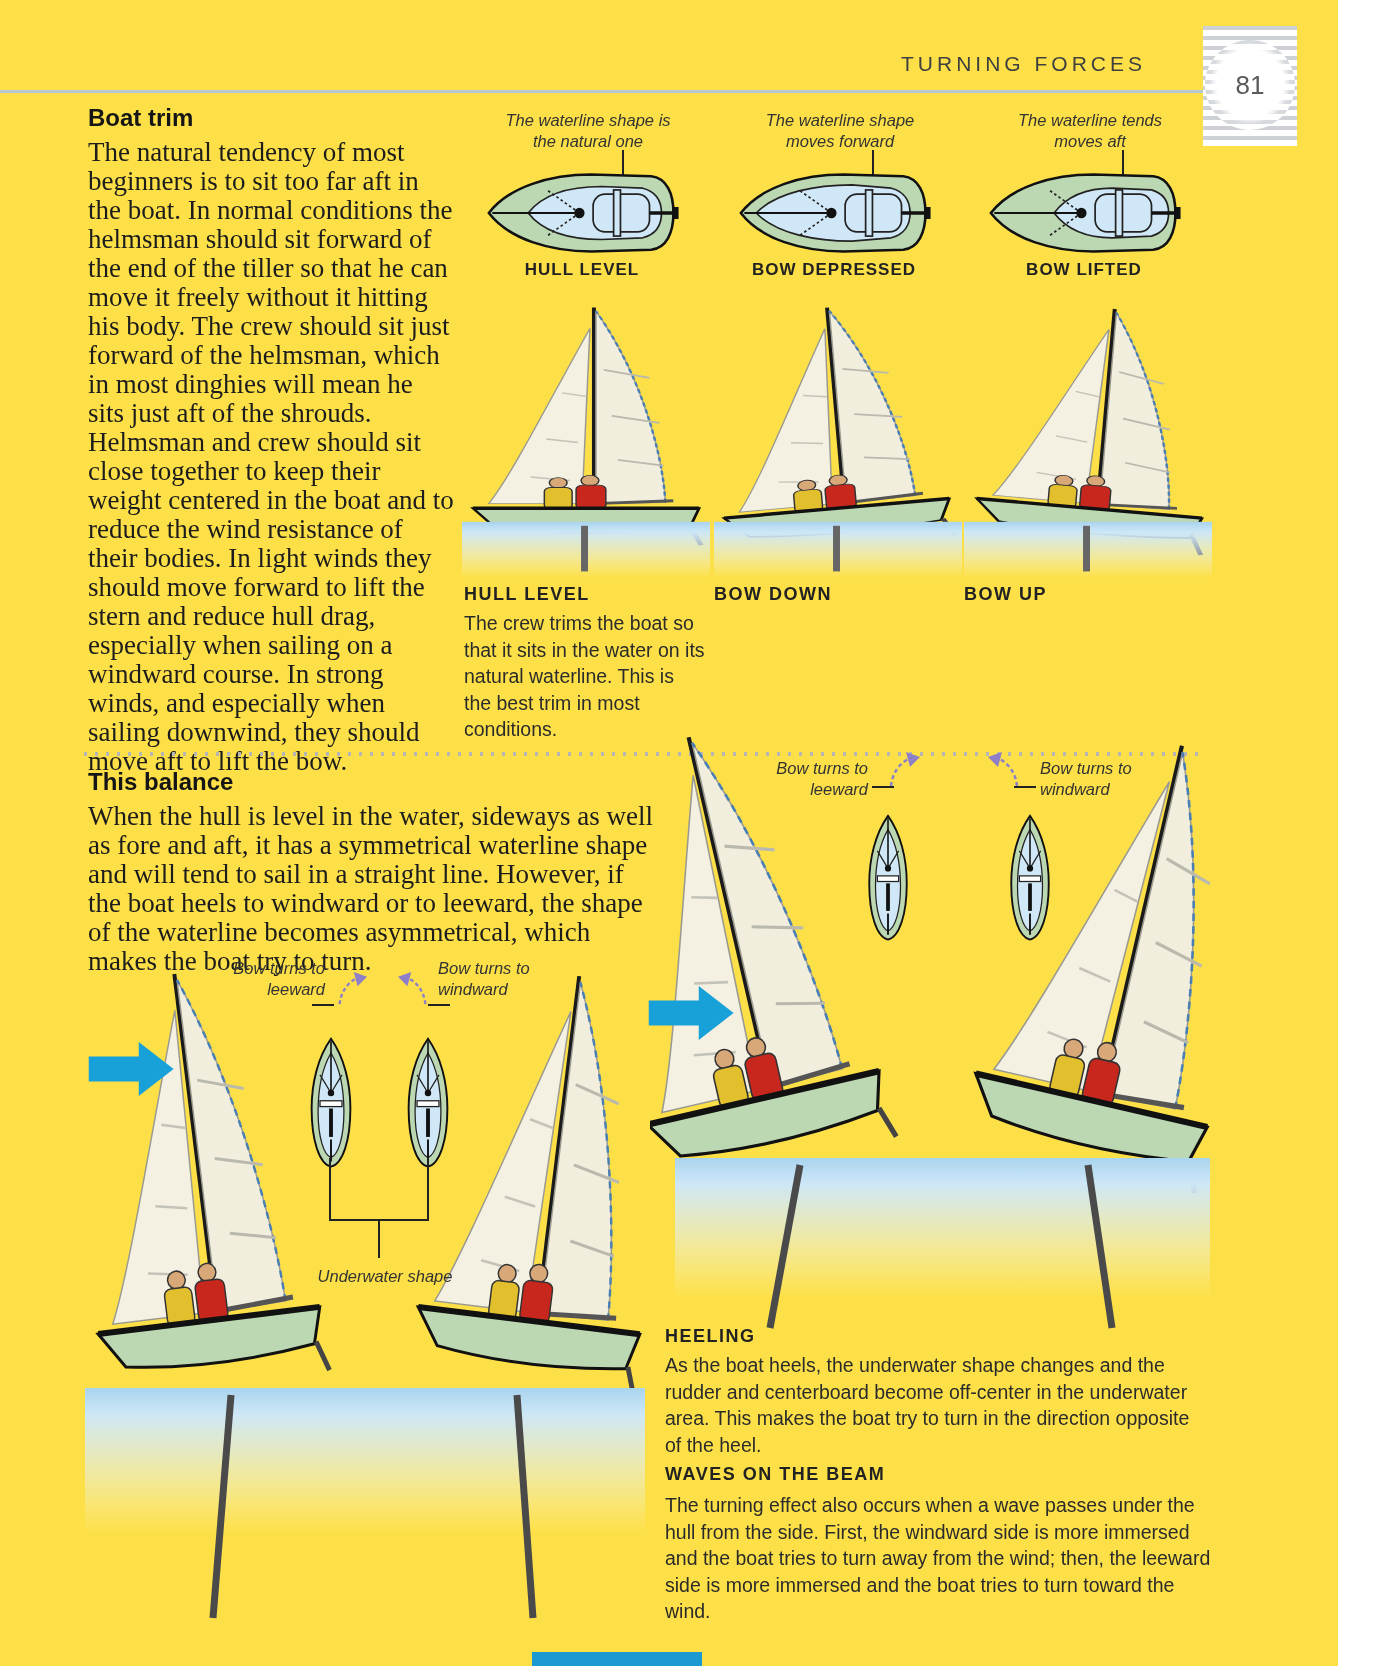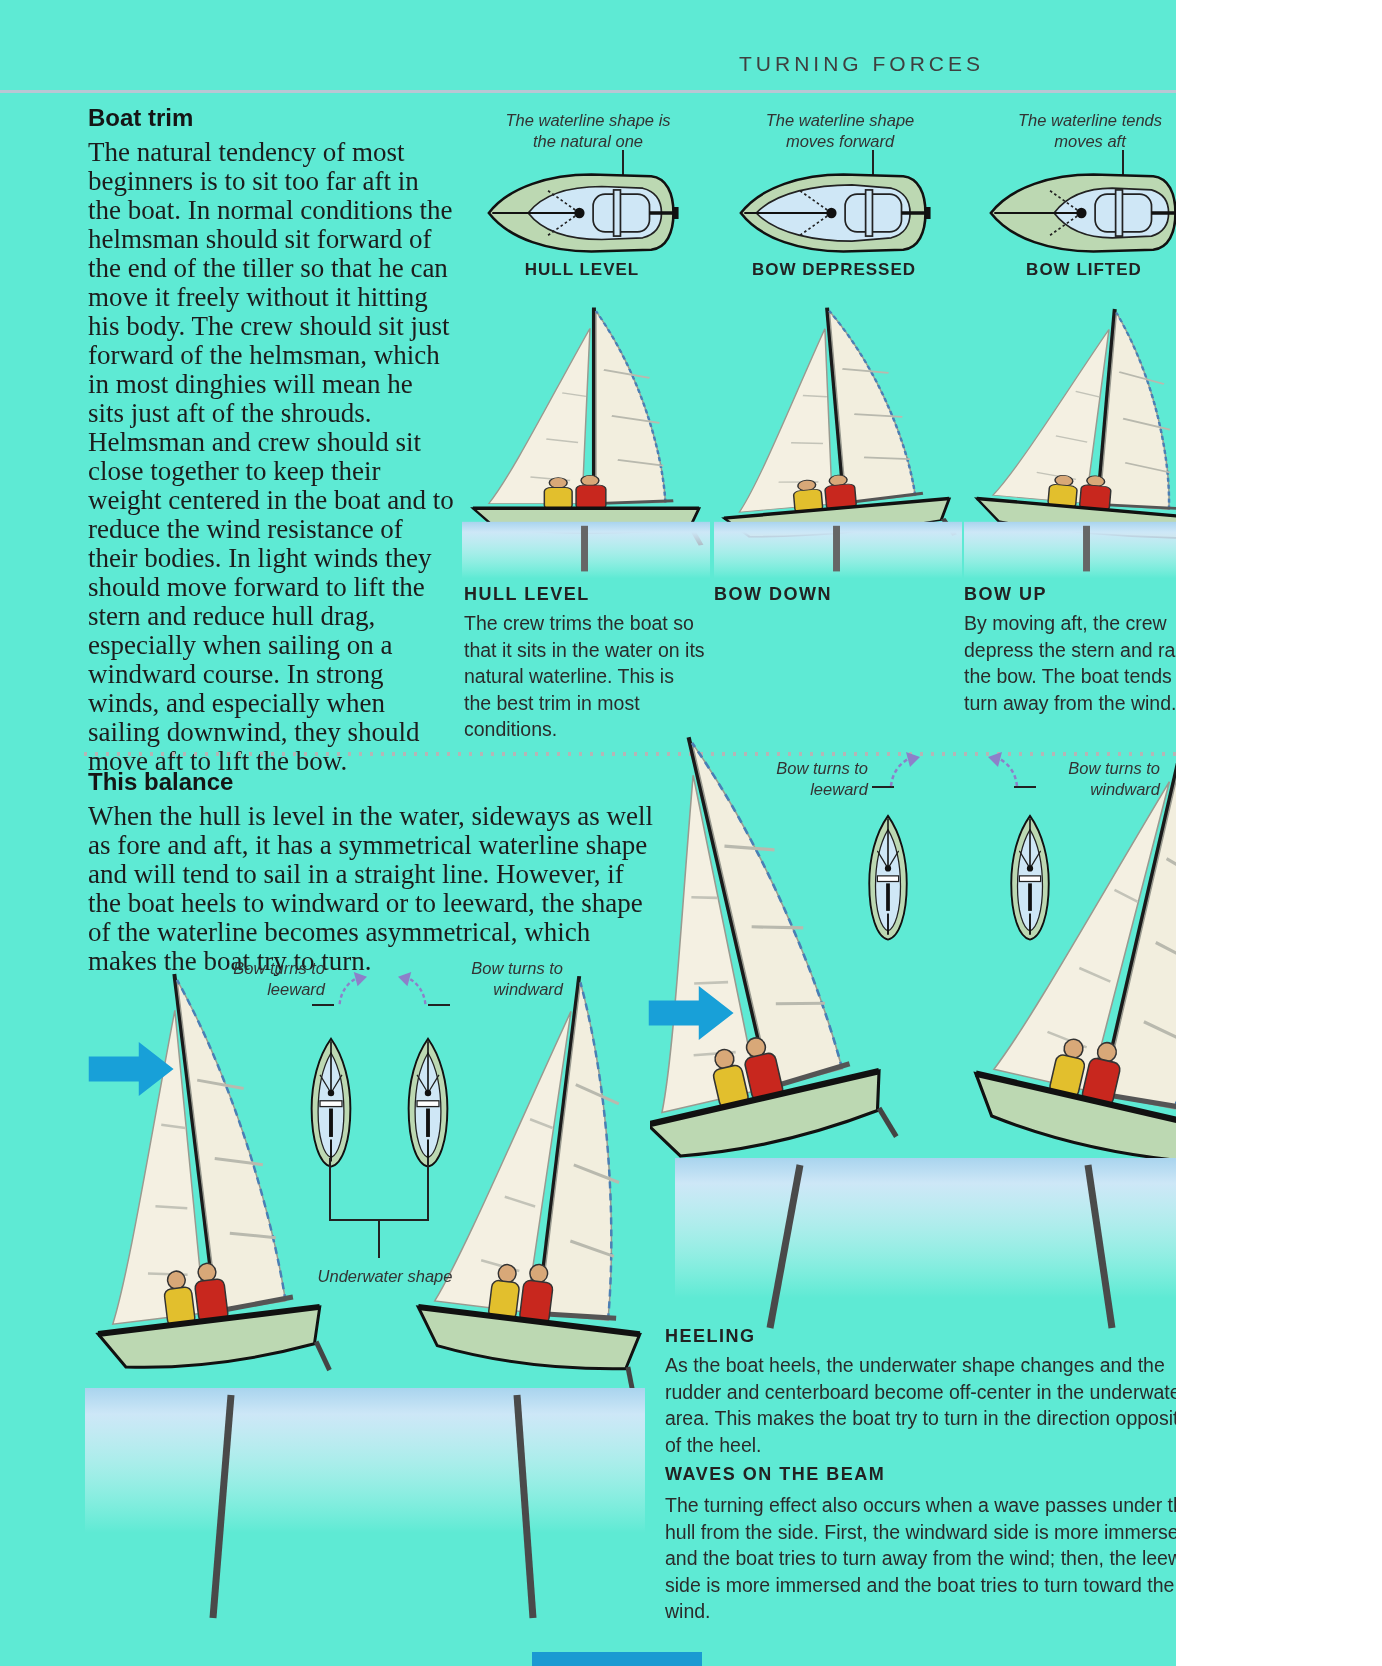--- a/index.html
+++ b/index.html
@@ -1,16 +1,16 @@
 <!DOCTYPE html>
 <html><head>
 <meta charset="utf-8">
 <style>
   html,body{margin:0;padding:0;background:#ffffff;}
-  #page{position:relative;width:1176px;height:1666px;background:#5eead4;overflow:hidden;
+  #page{position:relative;width:1338px;height:1666px;background:#fde047;overflow:hidden;
         font-family:"Liberation Sans",sans-serif;color:#1e1e1e;}
   .abs{position:absolute;}
 
   
   .hdr-title{top:52px;right:192px;font-size:21px;letter-spacing:4px;color:#3f3f3f;}
   .hdr-rule{top:90px;left:0;width:1205px;height:3px;background:#b9c7d4;}
   .page-ball-wrap{top:26px;left:1203px;width:94px;height:120px;
       background:repeating-linear-gradient(180deg,#cdd1d6 0 4px,#ffffff 4px 10px);}
   .page-ball{position:absolute;top:14px;left:2px;width:90px;height:90px;border-radius:50%;
       background:
@@ -18,21 +18,21 @@
         repeating-linear-gradient(180deg,#d6d9dd 0 4px,#ffffff 4px 10px);
       display:flex;align-items:center;justify-content:center;}
   .page-num{font-size:26px;color:#5a5a5a;}
 
   
   .h-section{font-size:24px;font-weight:bold;color:#151515;}
   .serif-body{font-family:"Liberation Serif",serif;font-size:27px;line-height:29px;color:#1c1c1c;}
   .cap-h{font-size:18px;font-weight:bold;letter-spacing:1.5px;color:#222;}
   .cap-b{font-size:19.5px;line-height:26.5px;color:#2b2b2b;}
   .ital{font-style:italic;font-size:16.5px;line-height:21px;color:#333;text-align:center;}
-  .ital.left{text-align:right;}
+  .ital.left{text-align:left;}
   .ital.right{text-align:right;}
   .figcap{font-size:17px;font-weight:bold;letter-spacing:1px;color:#222;text-align:center;}
 
   .pointer{width:2px;background:#222;}
   .lbl-line{height:2px;background:#222;}
   .dotted-sep{height:4px;
       background-image:radial-gradient(circle,#b5b5b5 1.8px,transparent 2px);
       background-size:11px 4px;background-repeat:repeat-x;}
   .bottom-mark{background:#1b9ad2;}
   svg{display:block;}
@@ -176,21 +176,20 @@
     <rect x="0" y="228" width="250" height="57" fill="url(#waterGrad)"></rect>
     <rect x="120" y="232" width="7" height="46" fill="#666"></rect>
   </svg>
 
   <div class="abs cap-h" style="left:464px;top:584px;">HULL LEVEL</div>
   <div class="abs cap-b" style="left:464px;top:610px;width:242px;">The crew trims the boat so that it sits in the water on its natural waterline. This is the best trim in most conditions.</div>
 
   <div class="abs cap-h" style="left:714px;top:584px;">BOW DOWN</div>
 
   <div class="abs cap-h" style="left:964px;top:584px;">BOW UP</div>
-  <div class="abs cap-b" style="left:964px;top:610px;width:242px;">By moving aft, the crew depress the stern and raise the bow. The boat tends to turn away from the wind.</div>
 
   <div class="abs dotted-sep" style="left:80px;top:752px;width:1125px;"></div>
 
   <div class="abs h-section" style="left:88px;top:768px;">This balance</div>
   <div class="abs serif-body" style="left:88px;top:802px;width:575px;">When the hull is level in the water, sideways as well as fore and aft, it has a symmetrical waterline shape and will tend to sail in a straight line. However, if the boat heels to windward or to leeward, the shape of the waterline becomes asymmetrical, which makes the boat try to turn.</div>
 
   <svg class="abs" style="left:650px;top:700px;" width="560" height="645" viewBox="0 0 560 645">
     <use href="#sym-dinghy" x="5" y="15" width="250" height="455" transform="rotate(-13 130 470)"></use>
     <use href="#sym-dinghy" x="300" y="20" width="250" height="452" transform="rotate(13 425 472)"></use>
     <rect x="25" y="458" width="535" height="140" fill="url(#waterGrad)"></rect>

